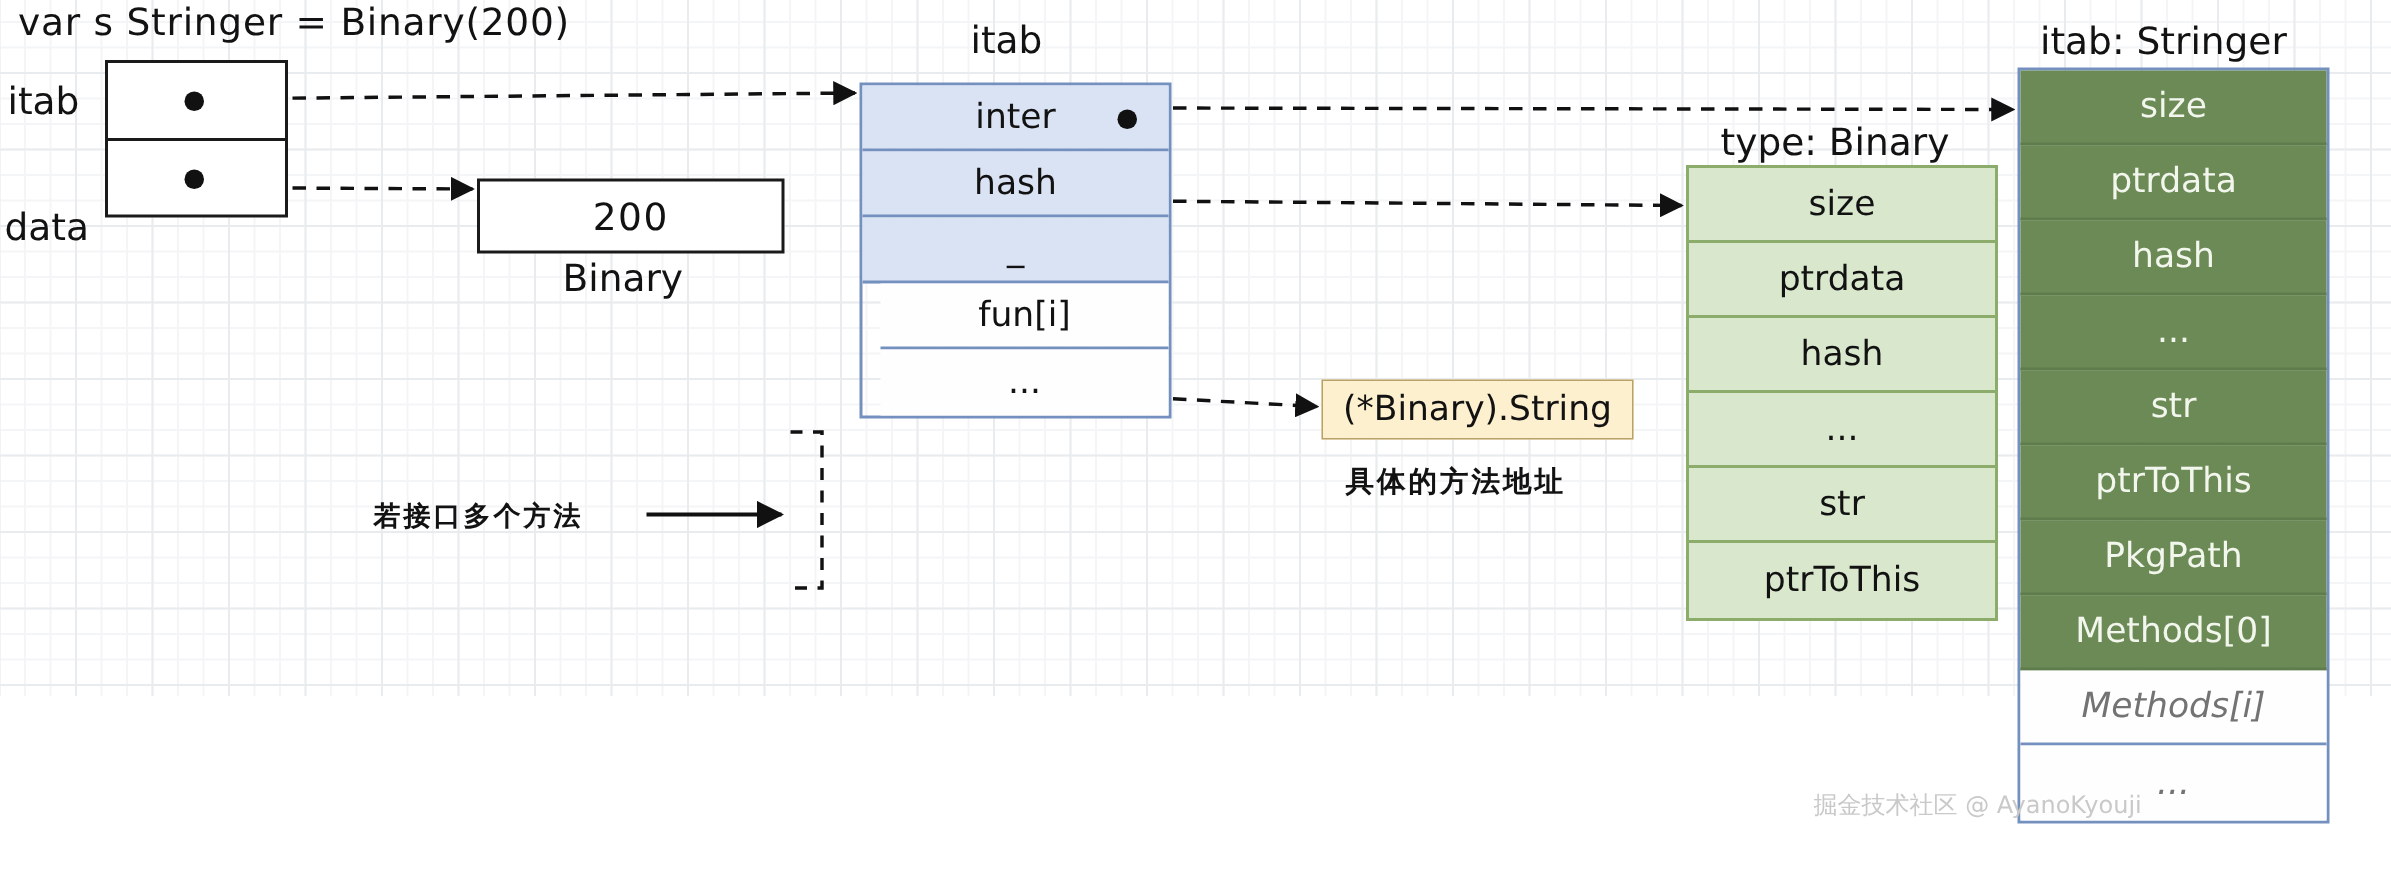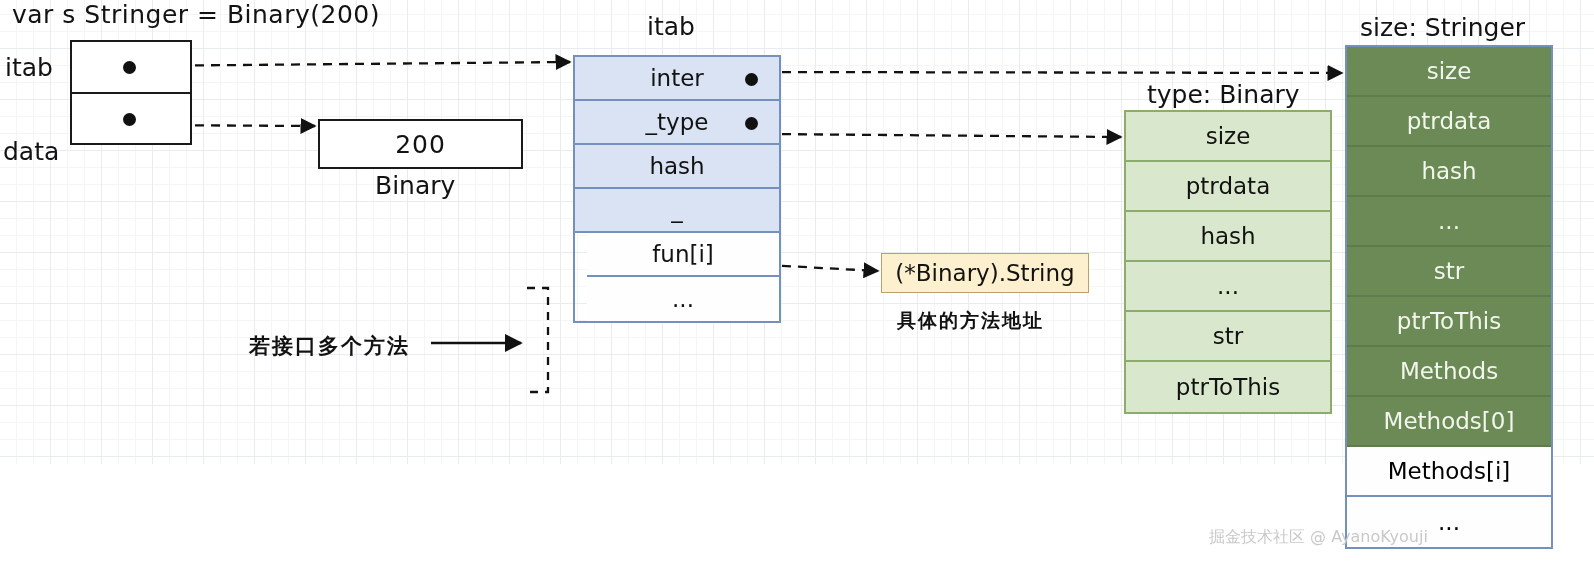--- a/index.html
+++ b/index.html
@@ -68,33 +68,33 @@
 
   
   #binary-tbl{left:1124px;top:110px;width:208px;border:2px solid #8bac6a;}
   #binary-tbl .cell{height:50px;border-bottom:2px solid #8bac6a;background:#d9e8cd;color:#121212;}
   #binary-tbl .cell.last{border-bottom:none;}
   #binary-title{left:1147px;top:80px;}
 
   
   #stringer-tbl{left:1345px;top:45px;width:208px;border:2px solid #7490bf;}
   #stringer-tbl .cell{height:50px;border-bottom:2px solid #5f7c4c;background:#6b8a56;color:#f2f6ec;}
-  #stringer-tbl .cell.plain{background:#fefefe;color:#000000;border-bottom:2px solid #7490bf;}
+  #stringer-tbl .cell.plain{background:#fefefe;color:#737373;border-bottom:2px solid #7490bf;font-style:italic;}
   #stringer-tbl .cell.last{border-bottom:none;}
   #stringer-title{left:1360px;top:13px;}
 
   
   #method-box{position:absolute;left:881px;top:253px;width:208px;height:40px;
               background:#fdf0cf;border:1.6px solid #b9a267;box-sizing:border-box;
               display:flex;align-items:center;justify-content:center;
               font-size:23px;color:#121212;}
   #method-note{left:897px;top:308px;font-size:19px;}
 
   
-  #multi-note{left:249px;top:332px;font-size:21px;}
+  #multi-note{left:249px;top:332px;font-size:18px;}
 </style>
 </head>
 <body>
 
 <div id="canvas">
 
   <svg id="wires">
     <defs>
       <marker id="arrow" viewBox="0 0 10 10" refX="9" refY="5" markerWidth="7" markerHeight="7" orient="auto-start-reverse">
         <path d="M 0 0 L 10 5 L 0 10 z" fill="#111"></path>
@@ -132,24 +132,20 @@
   <div id="val-box">200</div>
   <div class="txt hand" id="lbl-binary">Binary</div>
 
   <div class="tbl-title hand" id="itab-title">itab</div>
   <div class="table" id="itab-tbl">
     <div class="cell">
       <span>inter</span>
       <span class="dot" style="right:21px;top:16px;"></span>
     </div>
     <div class="cell">
-      <span>_type</span>
-      <span class="dot" style="right:21px;top:16px;"></span>
-    </div>
-    <div class="cell">
       <span>hash</span>
     </div>
     <div class="cell">
       <span>_</span>
     </div>
     <div class="cell plain">
       <span>fun[i]</span>
     </div>
     <div class="cell plain last">
       <span>...</span>
@@ -159,29 +155,29 @@
   <div class="tbl-title hand" id="binary-title">type: Binary</div>
   <div class="table" id="binary-tbl">
     <div class="cell">size</div>
     <div class="cell">ptrdata</div>
     <div class="cell">hash</div>
     <div class="cell">...</div>
     <div class="cell">str</div>
     <div class="cell last">ptrToThis</div>
   </div>
 
-  <div class="tbl-title hand" id="stringer-title">size: Stringer</div>
+  <div class="tbl-title hand" id="stringer-title">itab: Stringer</div>
   <div class="table" id="stringer-tbl">
     <div class="cell">size</div>
     <div class="cell">ptrdata</div>
     <div class="cell">hash</div>
     <div class="cell">...</div>
     <div class="cell">str</div>
     <div class="cell">ptrToThis</div>
-    <div class="cell">Methods</div>
+    <div class="cell">PkgPath</div>
     <div class="cell">Methods[0]</div>
     <div class="cell plain">Methods[i]</div>
     <div class="cell plain last">...</div>
   </div>
 
   <div id="method-box">(*Binary).String</div>
   <div class="txt cjk" id="method-note">具体的方法地址</div>
 
   <div class="txt cjk" id="multi-note">若接口多个方法</div>
 

